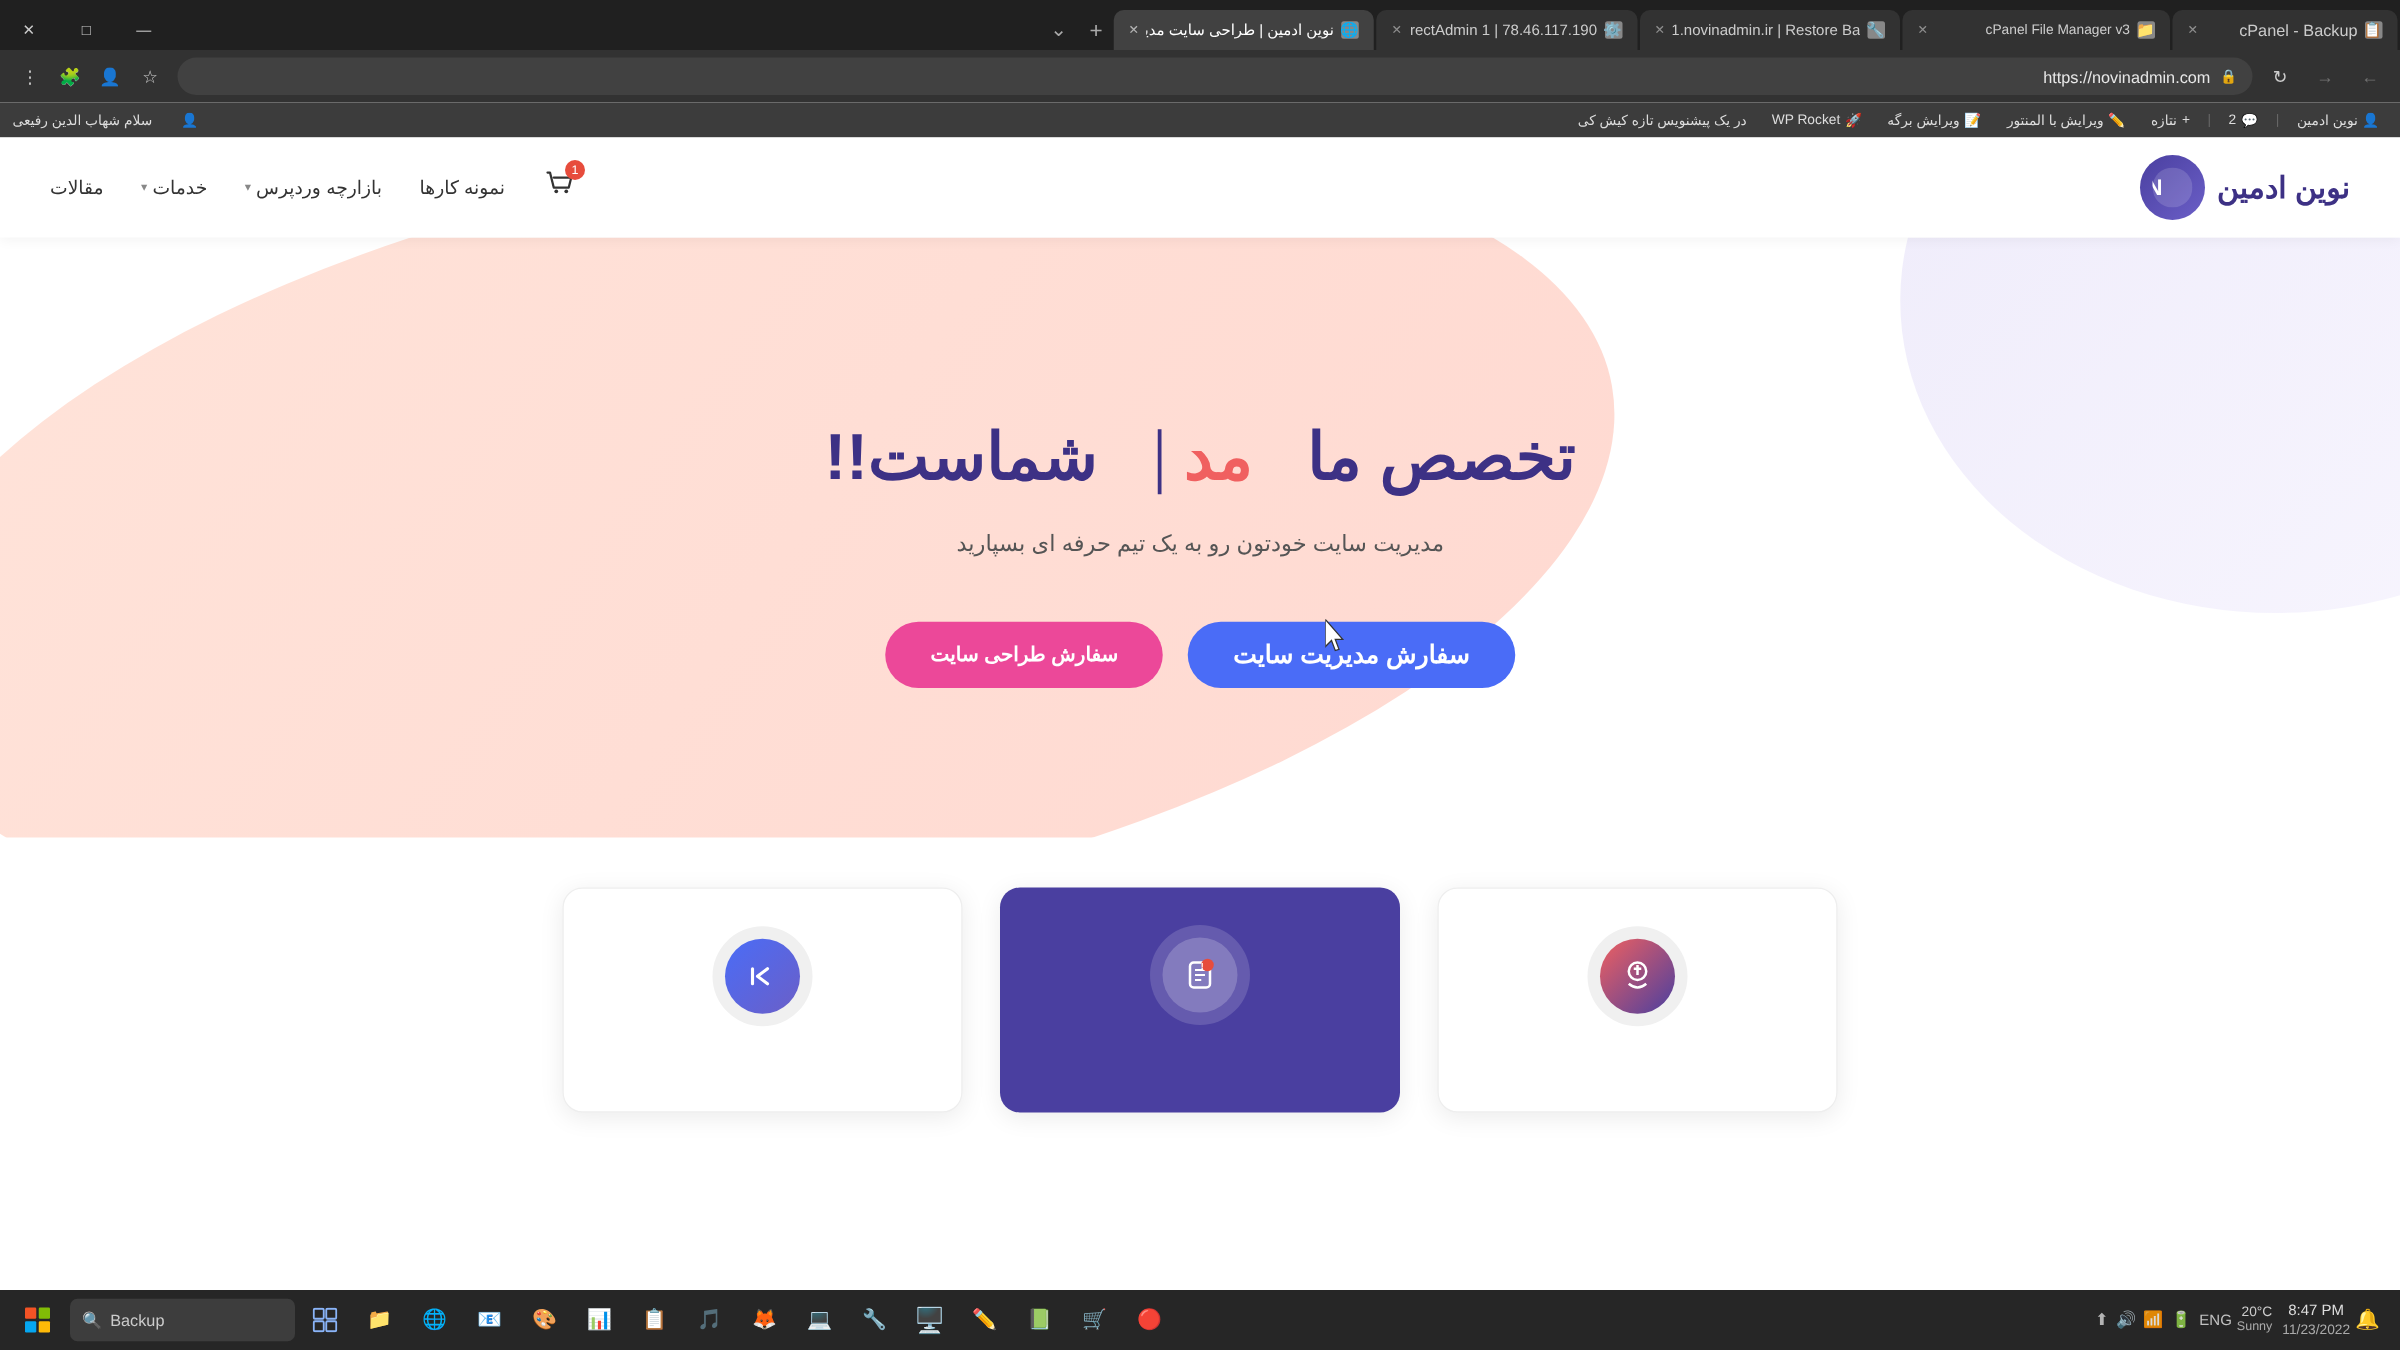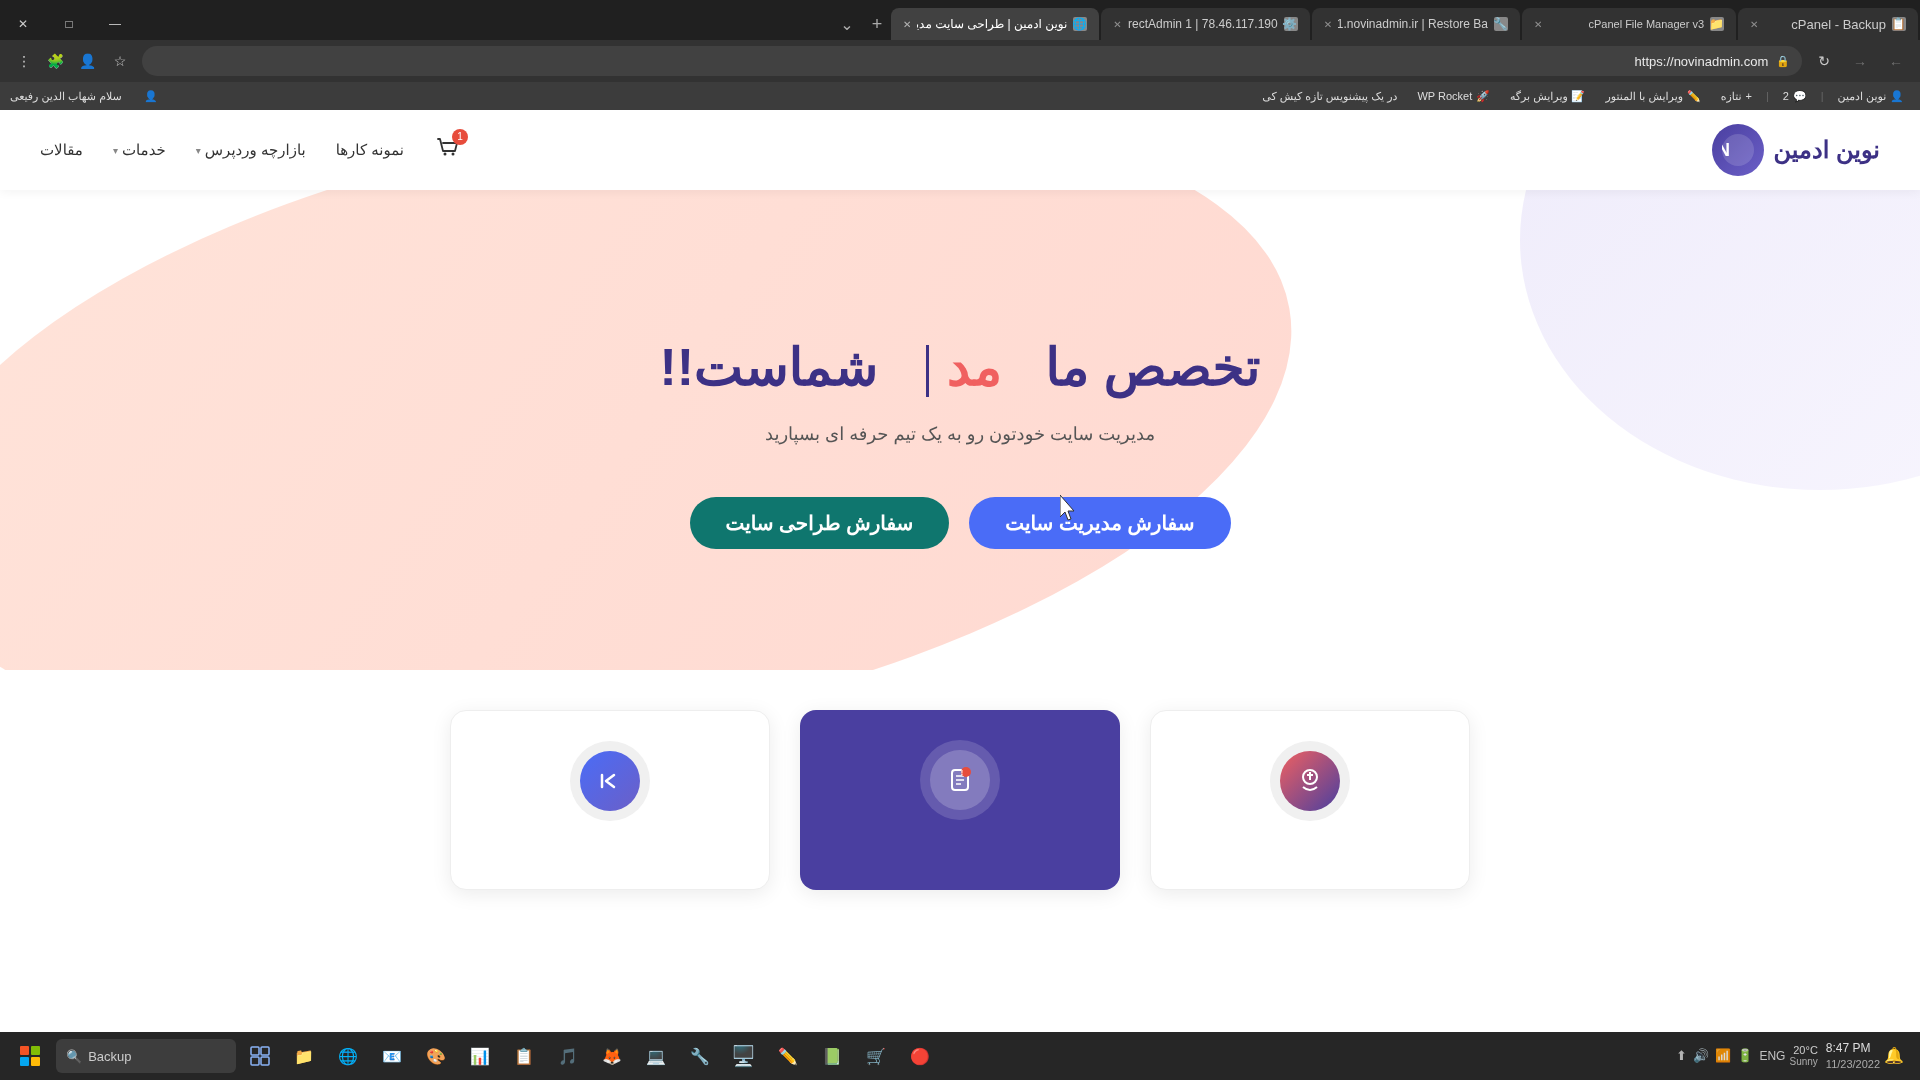--- a/index.html
+++ b/index.html
@@ -22,21 +22,21 @@
     .address-text { color: #e8e8e8; font-size: 13px; }
     .nav-actions { display: flex; gap: 4px; align-items: center; }
     .nav-action-btn { width: 28px; height: 28px; display: flex; align-items: center; justify-content: center; color: #ccc; cursor: pointer; border-radius: 4px; font-size: 14px; }
 
     
     .taskbar { position: fixed; bottom: 0; left: 0; width: 1920px; height: 48px; background: rgba(0,0,0,0.85); backdrop-filter: blur(10px); display: flex; align-items: center; padding: 0 8px; gap: 4px; z-index: 1000; direction: ltr; }
     .taskbar-start { width: 44px; height: 44px; display: flex; align-items: center; justify-content: center; cursor: pointer; }
     .taskbar-search { display: flex; align-items: center; background: rgba(255,255,255,0.1); border-radius: 6px; padding: 0 10px; height: 34px; gap: 6px; color: #ccc; font-size: 13px; min-width: 180px; cursor: pointer; }
     .taskbar-app { width: 40px; height: 40px; display: flex; align-items: center; justify-content: center; cursor: pointer; border-radius: 4px; }
     .taskbar-right { margin-left: auto; display: flex; align-items: center; gap: 4px; color: #ccc; font-size: 12px; padding: 0 8px; }
-    .taskbar-clock { text-align: left; line-height: 1.3; }
+    .taskbar-clock { text-align: center; line-height: 1.3; }
     .sys-icons { display: flex; gap: 6px; align-items: center; }
     .sys-icon { font-size: 13px; cursor: pointer; opacity: 0.85; }
 
     
     .website { background: #fff; width: 1920px; height: calc(1080px - 40px - 42px - 36px - 48px); overflow: hidden; position: relative; direction: rtl; }
 
     
     .site-header { display: flex; align-items: center; padding: 0 40px; height: 80px; background: #fff; box-shadow: 0 2px 10px rgba(0,0,0,0.05); position: relative; z-index: 10; }
     .site-logo { display: flex; align-items: center; gap: 10px; direction: rtl; margin-right: 0; }
     .logo-icon { width: 52px; height: 52px; background: linear-gradient(135deg, #4a3fa0, #6b5fc7); border-radius: 50%; display: flex; align-items: center; justify-content: center; color: white; font-size: 22px; font-weight: bold; }
@@ -51,21 +51,21 @@
     .hero { position: relative; padding: 80px 0 60px; overflow: hidden; min-height: 480px; display: flex; flex-direction: column; align-items: center; justify-content: center; }
     .hero-bg { position: absolute; top: -60px; left: -100px; width: 1400px; height: 600px; background: linear-gradient(135deg, rgba(255,200,180,0.5), rgba(255,160,140,0.4)); border-radius: 50%; transform: rotate(-10deg); z-index: 0; }
     .hero-bg2 { position: absolute; top: -200px; right: -200px; width: 600px; height: 500px; background: linear-gradient(135deg, rgba(200,190,240,0.3), rgba(220,210,250,0.2)); border-radius: 50%; z-index: 0; }
     .hero-content { position: relative; z-index: 1; text-align: center; }
     .hero-title { font-size: 52px; font-weight: 800; color: #3d3185; margin-bottom: 20px; direction: rtl; line-height: 1.4; }
     .hero-title .highlight { color: #f06060; }
     .hero-title .cursor { display: inline-block; width: 3px; height: 52px; background: #3d3185; margin: 0 4px; vertical-align: middle; }
     .hero-subtitle { font-size: 18px; color: #555; margin-bottom: 52px; direction: rtl; }
     .hero-buttons { display: flex; gap: 20px; justify-content: center; direction: rtl; }
     .btn-primary { background: #4a6cf7; color: white; padding: 14px 36px; border-radius: 30px; font-size: 20px; cursor: pointer; border: none; font-weight: 600; }
-    .btn-secondary { background: #0f766e; color: white; padding: 14px 36px; border-radius: 30px; font-size: 20px; cursor: pointer; border: none; font-weight: 600; }
+    .btn-secondary { background: #ec4899; color: white; padding: 14px 36px; border-radius: 30px; font-size: 16px; cursor: pointer; border: none; font-weight: 600; }
 
     
     .cards-section { display: flex; justify-content: center; gap: 30px; padding: 40px; position: relative; z-index: 1; }
     .card { background: #fff; border-radius: 16px; padding: 30px; width: 320px; box-shadow: 0 4px 20px rgba(0,0,0,0.08); display: flex; flex-direction: column; align-items: center; min-height: 180px; }
     .card.featured { background: #4a3fa0; }
     .card-icon-wrap { width: 80px; height: 80px; border-radius: 50%; background: #f0f0f0; display: flex; align-items: center; justify-content: center; margin-bottom: 16px; }
     .card-icon-inner { width: 60px; height: 60px; background: linear-gradient(135deg, #f06060, #4a3fa0); border-radius: 50%; display: flex; align-items: center; justify-content: center; font-size: 24px; }
     .card-icon-inner.blue { background: linear-gradient(135deg, #4a6cf7, #6b5fc7); }
 
     

